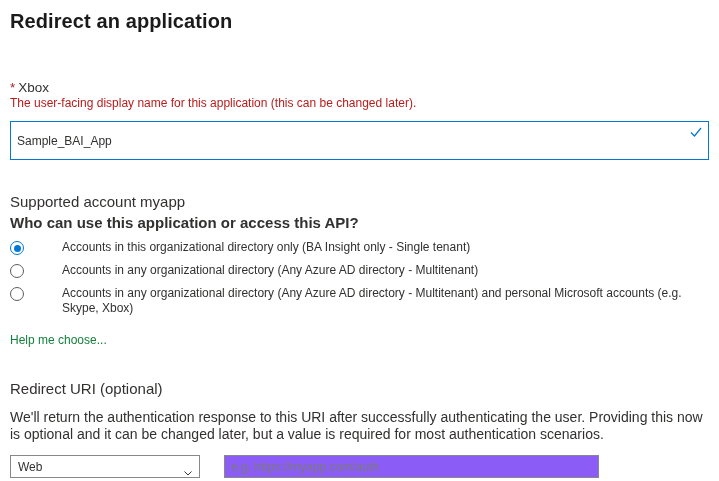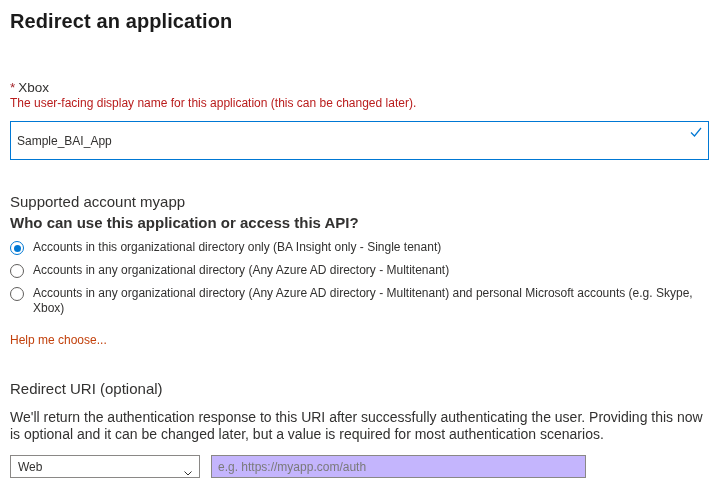--- a/index.html
+++ b/index.html
@@ -90,20 +90,21 @@
     color: #323130;
   }
   .radio-list {
     margin-top: 9px;
   }
   .radio-row {
     display: flex;
     align-items: flex-start;
     margin-bottom: 8px;
     cursor: pointer;
+    gap: 29px;
   }
   .radio-mark {
     width: 14px;
     height: 14px;
     border-radius: 50%;
     border: 1px solid #605e5c;
     background: #ffffff;
     box-sizing: border-box;
     flex: 0 0 auto;
     margin-right: 9px;
@@ -128,21 +129,21 @@
   }
   .radio-label {
     font-size: 12px;
     color: #323130;
     line-height: 15px;
   }
   .link {
     display: inline-block;
     margin-top: 9px;
     font-size: 12px;
-    color: #c2410c;
+    color: #15803d;
     text-decoration: none;
     cursor: pointer;
   }
 
   
   .redirect-heading {
     margin-top: 33px;
     font-size: 15px;
     color: #323130;
   }
@@ -174,25 +175,25 @@
     padding-left: 7px;
   }
   .chevron {
     position: absolute;
     right: 7px;
     top: 8px;
     width: 8px;
     height: 5px;
   }
   .uri-input-wrap {
-    margin-left: 11px;
+    margin-left: 24px;
     width: 375px;
     height: 23px;
     border: 1px solid #8a8886;
-    background: #c4b5fd;
+    background: #8b5cf6;
     box-sizing: border-box;
     display: flex;
     align-items: center;
   }
   .uri-input {
     border: 0;
     outline: 0;
     width: 100%;
     height: 21px;
     padding: 0 6px;

